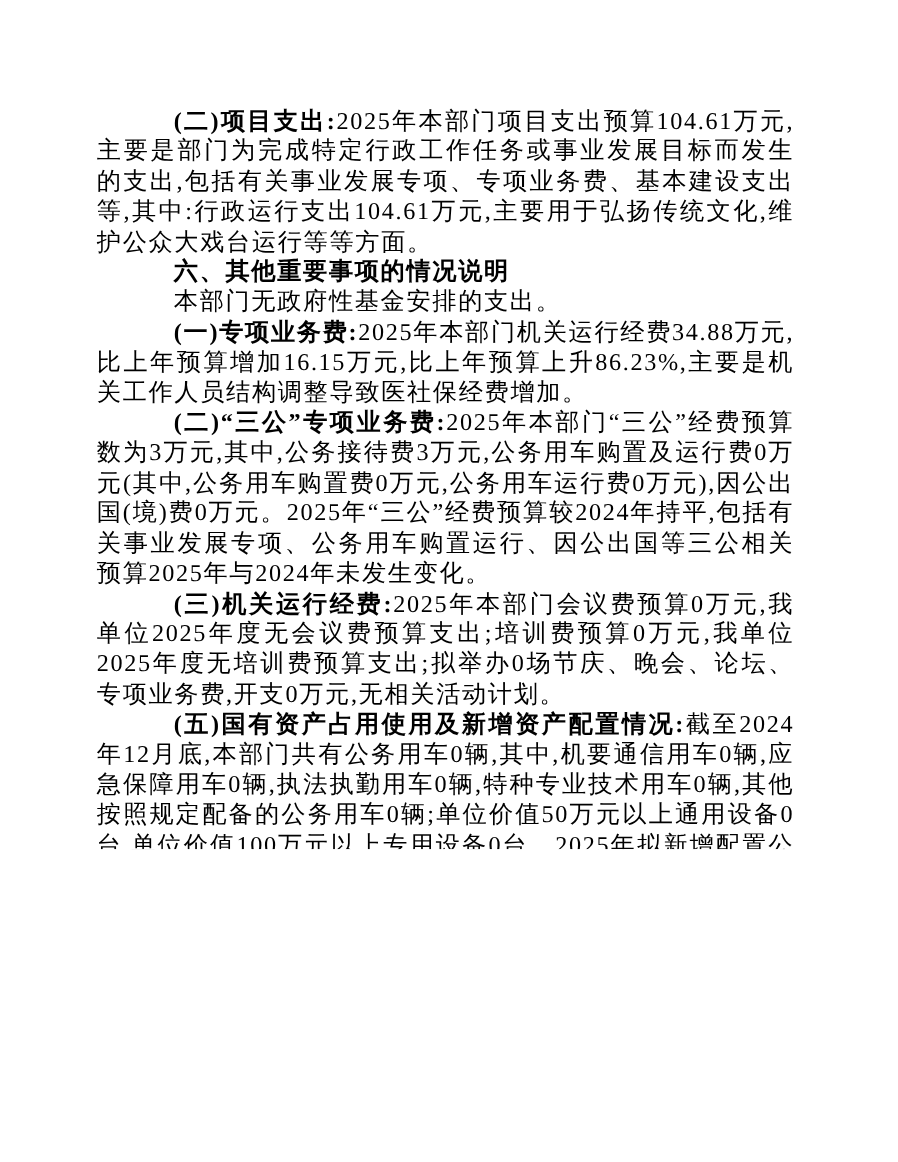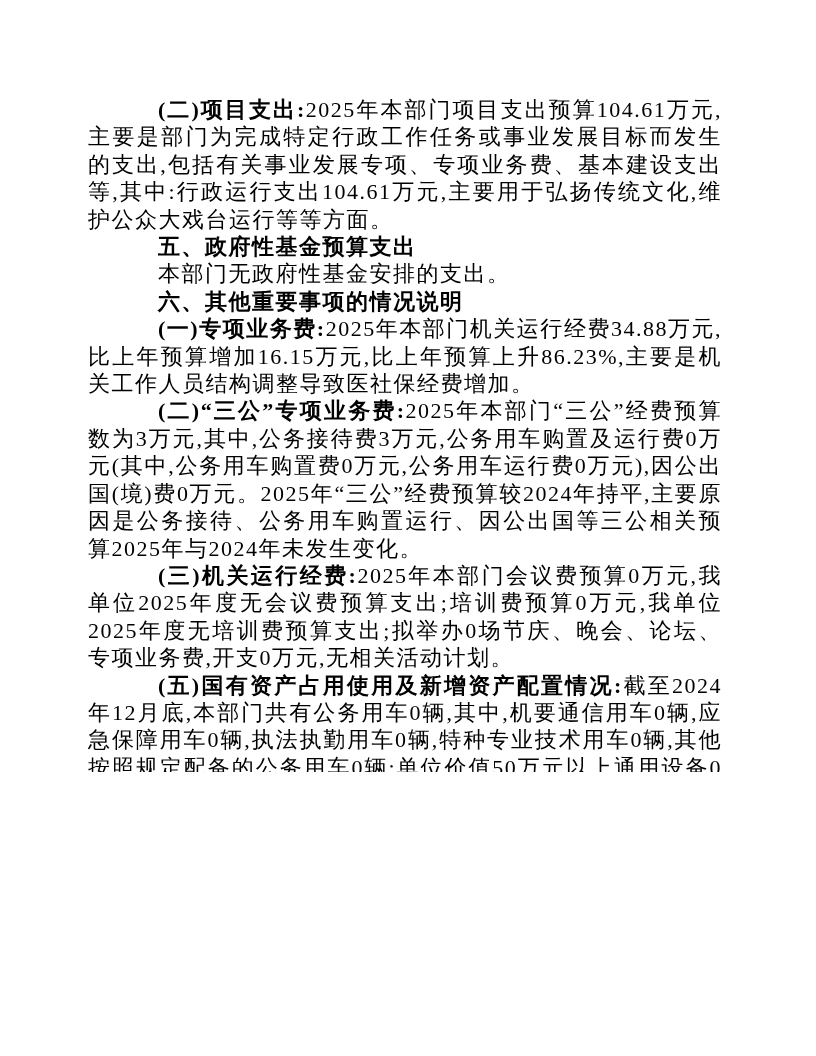--- a/index.html
+++ b/index.html
@@ -37,29 +37,28 @@
   }
 </style>
 </head>
 <body>
 
 <div class="page">
   <div class="content">
 
     <p><b>(二)项目支出:</b><span>2025年本部门项目支出预算104.61万元,主要是部门为完成特定行政工作任务或事业发展目标而发生的支出,包括有关事业发展专项、专项业务费、基本建设支出等,其中:行政运行支出104.61万元,主要用于弘扬传统文化,维护公众大戏台运行等等方面。</span></p>
 
-    <p><b>五、政府性基金预算支出</b><span></span></p>
+
+    <p><b>六、其他重要事项的情况说明</b><span></span></p>
 
     <p><b></b><span>本部门无政府性基金安排的支出。</span></p>
 
-    <p><b>六、其他重要事项的情况说明</b><span></span></p>
-
     <p><b>(一)专项业务费:</b><span>2025年本部门机关运行经费34.88万元,比上年预算增加16.15万元,比上年预算上升86.23%,主要是机关工作人员结构调整导致医社保经费增加。</span></p>
 
-    <p><b>(二)“三公”专项业务费:</b><span>2025年本部门“三公”经费预算数为3万元,其中,公务接待费3万元,公务用车购置及运行费0万元(其中,公务用车购置费0万元,公务用车运行费0万元),因公出国(境)费0万元。2025年“三公”经费预算较2024年持平,主要原因是公务接待、公务用车购置运行、因公出国等三公相关预算2025年与2024年未发生变化。</span></p>
+    <p><b>(二)“三公”专项业务费:</b><span>2025年本部门“三公”经费预算数为3万元,其中,公务接待费3万元,公务用车购置及运行费0万元(其中,公务用车购置费0万元,公务用车运行费0万元),因公出国(境)费0万元。2025年“三公”经费预算较2024年持平,包括有关事业发展专项、公务用车购置运行、因公出国等三公相关预算2025年与2024年未发生变化。</span></p>
 
     <p><b>(三)机关运行经费:</b><span>2025年本部门会议费预算0万元,我单位2025年度无会议费预算支出;培训费预算0万元,我单位2025年度无培训费预算支出;拟举办0场节庆、晚会、论坛、专项业务费,开支0万元,无相关活动计划。</span></p>
 
 
     <p><b>(五)国有资产占用使用及新增资产配置情况:</b><span>截至2024年12月底,本部门共有公务用车0辆,其中,机要通信用车0辆,应急保障用车0辆,执法执勤用车0辆,特种专业技术用车0辆,其他按照规定配备的公务用车0辆;单位价值50万元以上通用设备0台,单位价值100万元以上专用设备0台。2025年拟新增配置公务用车0辆,其中,机要通信用车0辆,应急保障用车0辆,执法执勤用车0辆,特种专业技术用车0辆,其他</span></p>
 
   </div>
 </div>
 
 </body></html>

